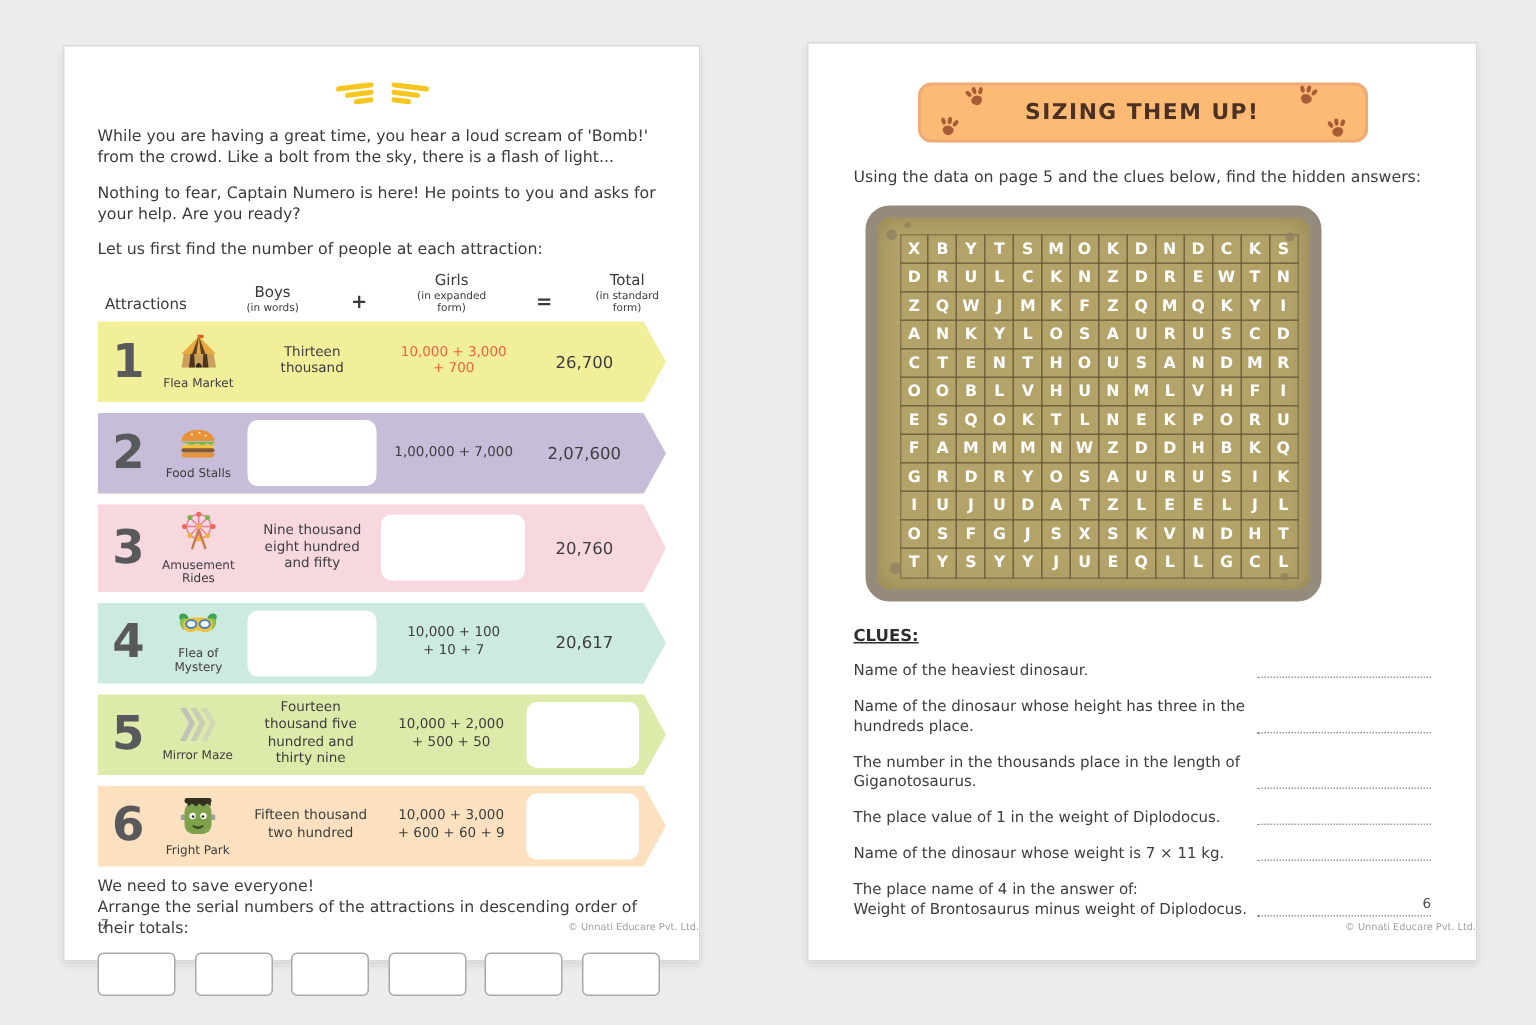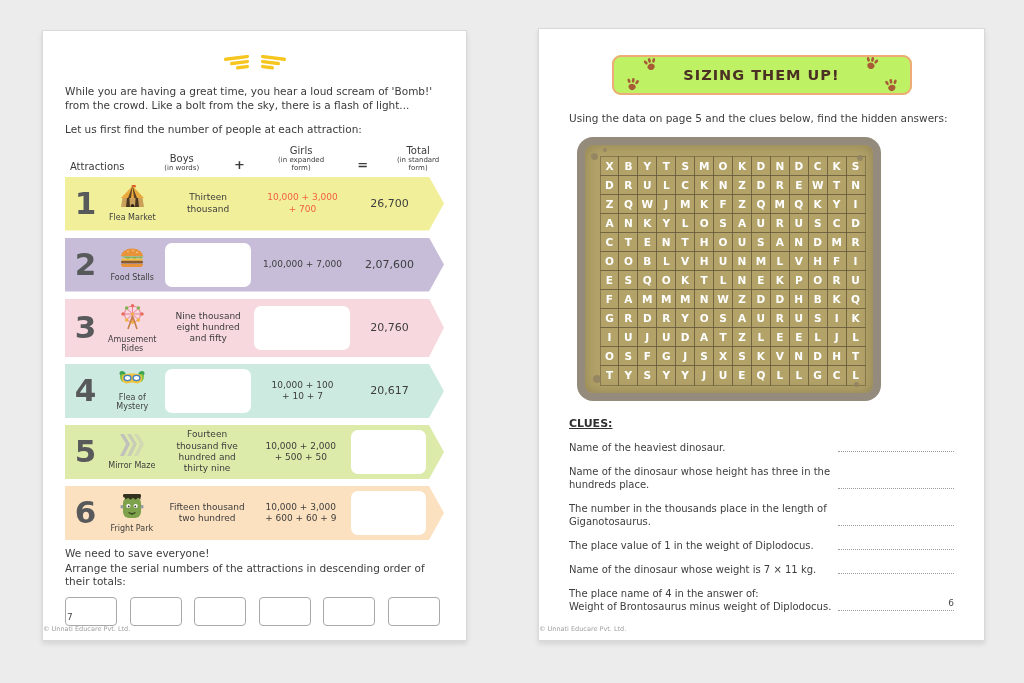--- a/index.html
+++ b/index.html
@@ -47,26 +47,26 @@
   .blank-box { background:#ffffff; border-radius:7px; width:86px; height:44px; }
   .accent-red { color:#f15f40; }
 
   .outro { font-size:10.5px; line-height:1.3; margin-top:4px; }
   #answer-boxes { display:flex; gap:12.5px; margin-top:8px; }
   .answer-box { width:52px; height:29px; border:1px solid #a9a9a9; border-radius:4px; background:#fff; }
 
   .page-num { position:absolute; font-size:9px; color:#4a4a4a; }
   #left-page .page-num { left:24px; bottom:18px; }
   #right-page .page-num { right:30px; bottom:32px; }
-  .copyright { position:absolute; width:100%; left:0; bottom:7px; text-align:left; font-size:6.5px; color:#a0a0a0;margin-top:40px; }
+  .copyright { position:absolute; width:100%; left:0; bottom:18px; text-align:right; font-size:6.5px; color:#a0a0a0;margin-top:40px; }
 
   
   .banner {
     position:relative; width:300px; height:40px; margin:12px auto 0;
-    background:#bef264; border-radius:9px;
+    background:#fdba74; border-radius:9px;
     box-shadow:inset 0 0 0 2px #eeab78;
     display:flex; align-items:center; justify-content:center;
   }
   .banner-text { font-size:14.5px; font-weight:800; color:#4a3123; letter-spacing:1px; }
   .fp { position:absolute; line-height:0; }
   .fp1 { left:32px; top:3px; transform:rotate(-15deg); }
   .fp2 { left:14px; bottom:4px; transform:rotate(10deg); }
   .fp3 { right:34px; top:2px; transform:rotate(15deg); }
   .fp4 { right:14px; bottom:3px; transform:rotate(-8deg); }
 
@@ -111,20 +111,21 @@
           <g fill="#f6c51e" transform="skewY(-7)">
         <rect x="2" y="3" width="25" height="3.4" rx="1.7"></rect>
         <rect x="8" y="8" width="19" height="3.4" rx="1.7"></rect>
         <rect x="14" y="13" width="13" height="3.4" rx="1.7"></rect>
       </g>
         </svg>
     </span>
   </div>
 
   <p class="para first">While you are having a great time, you hear a loud scream of 'Bomb!' from the crowd. Like a bolt from the sky, there is a flash of light...</p>
+  <p class="para">Nothing to fear, Captain Numero is here! He points to you and asks for your help. Are you ready?</p>
   <p class="para">Let us first find the number of people at each attraction:</p>
 
   <div class="tbl-header">
     <div class="hcol attr"><span class="h-main">Attractions</span></div>
     <div class="hcol boys"><span class="h-main">Boys</span><span class="h-sub">(in words)</span></div>
     <div class="hop">+</div>
     <div class="hcol girls"><span class="h-main">Girls</span><span class="h-sub">(in expanded form)</span></div>
     <div class="hop">=</div>
     <div class="hcol total"><span class="h-main">Total</span><span class="h-sub">(in standard form)</span></div>
   </div>

